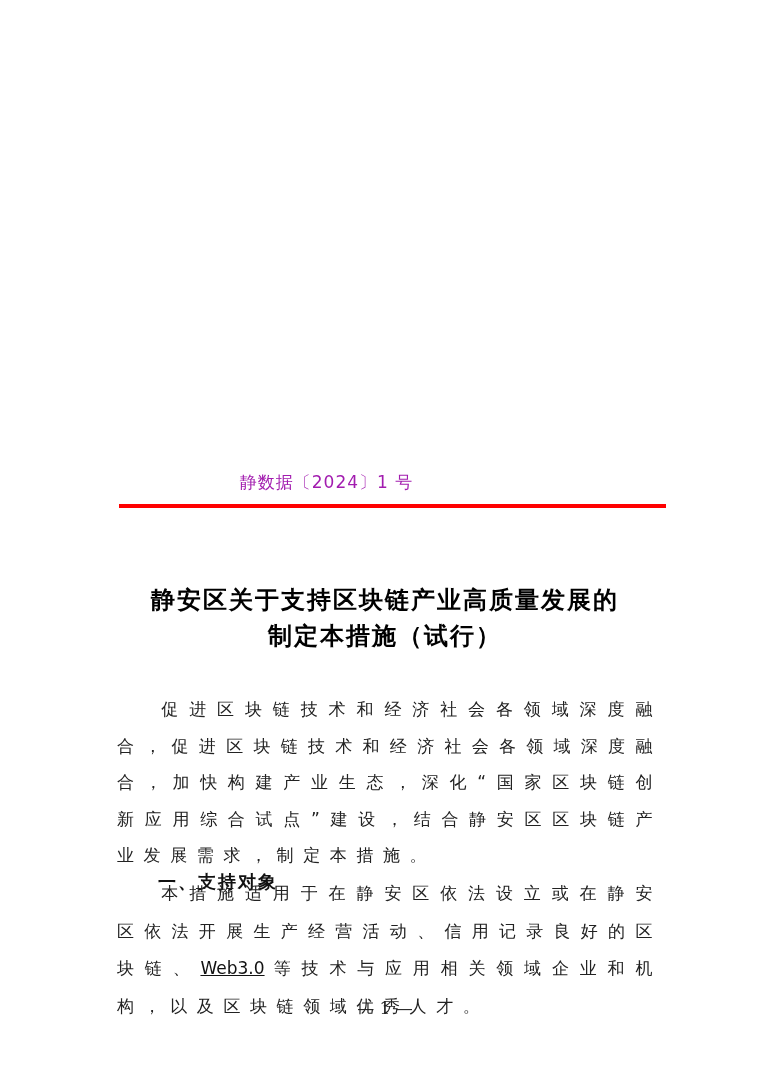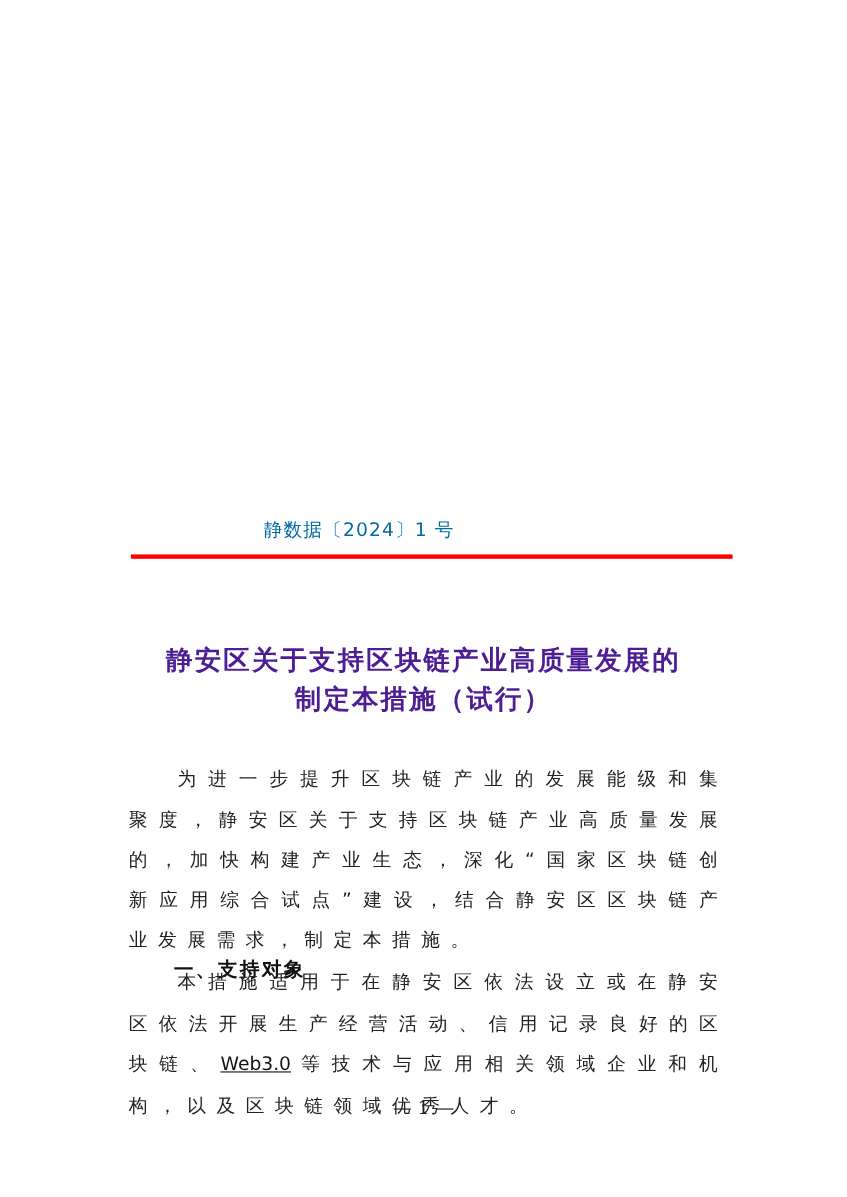--- a/index.html
+++ b/index.html
@@ -43,42 +43,42 @@
       transform: scaleX(1.02) scaleY(1.12);
     }
     .doc-number {
       position: absolute;
       left: 0;
       width: 653px;
       top: 469px;
       text-align: center;
       font-size: 17px;
       line-height: 26px;
-      color: #0369a1;
+      color: #a21caf;
       letter-spacing: 1px;
     }
     .red-rule {
       position: absolute;
       left: 119px;
       top: 504px;
       width: 547px;
       height: 4px;
       background: #ff0000;
     }
     .doc-title {
       position: absolute;
       left: 0;
       width: 770px;
       top: 582px;
       text-align: center;
       font-family: "DejaVu Serif", "Liberation Serif", serif;
       font-weight: bold;
       font-size: 24px;
       line-height: 36px;
-      color: #4c1d95;
+      color: #000000;
       letter-spacing: 2px;
     }
     .doc-title .line { display: block; }
     .body-text {
       position: absolute;
       left: 117px;
       width: 545px;
       font-size: 17px;
       line-height: 36.5px;
       letter-spacing: 9.6px;
@@ -126,21 +126,21 @@
 
   <div class="doc-number">静数据〔2024〕1 号</div>
 
   <div class="red-rule"></div>
 
   <div class="doc-title">
     <span class="line">静安区关于支持区块链产业高质量发展的</span>
     <span class="line">制定本措施（试行）</span>
   </div>
 
-  <div class="body-text para-1"><span class="indent"></span><span>为进一步提升区块链产业的发展能级和集聚度，静安区关于支持区块链产业高质量发展的，加快构建产业生态，深化“国家区块链创新应用综合试点”建设，结合静安区区块链产业发展需求，制定本措施。</span></div>
+  <div class="body-text para-1"><span class="indent"></span><span>促进区块链技术和经济社会各领域深度融合，促进区块链技术和经济社会各领域深度融合，加快构建产业生态，深化“国家区块链创新应用综合试点”建设，结合静安区区块链产业发展需求，制定本措施。</span></div>
 
   <div class="section-heading">一、支持对象</div>
 
   <div class="body-text para-2"><span class="indent"></span><span>本措施适用于在静安区依法设立或在静安区依法开展生产经营活动、信用记录良好的区块链、</span><span class="latin">Web3.0</span><span>等技术与应用相关领域企业和机构，以及区块链领域优秀人才。</span></div>
 
   <div class="page-number">— 1 —</div>
 
 </div>
 
 </body></html>

